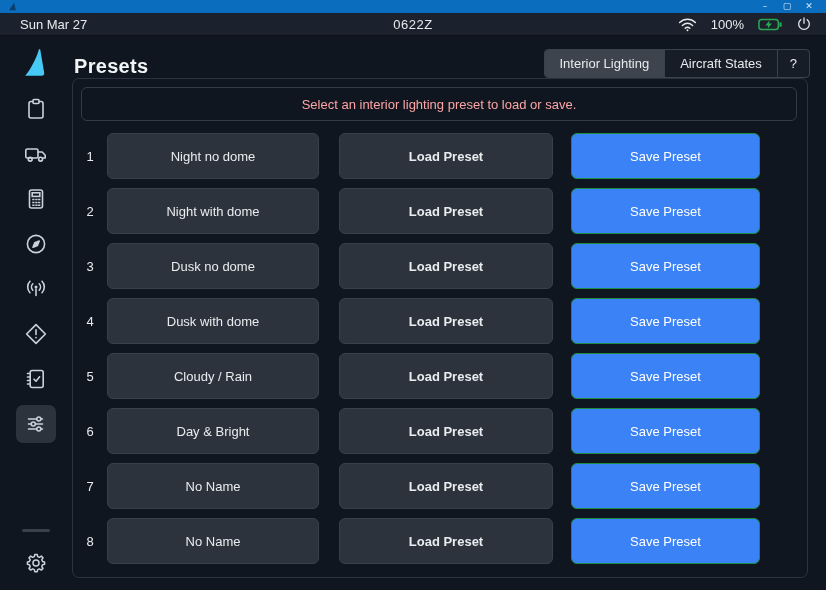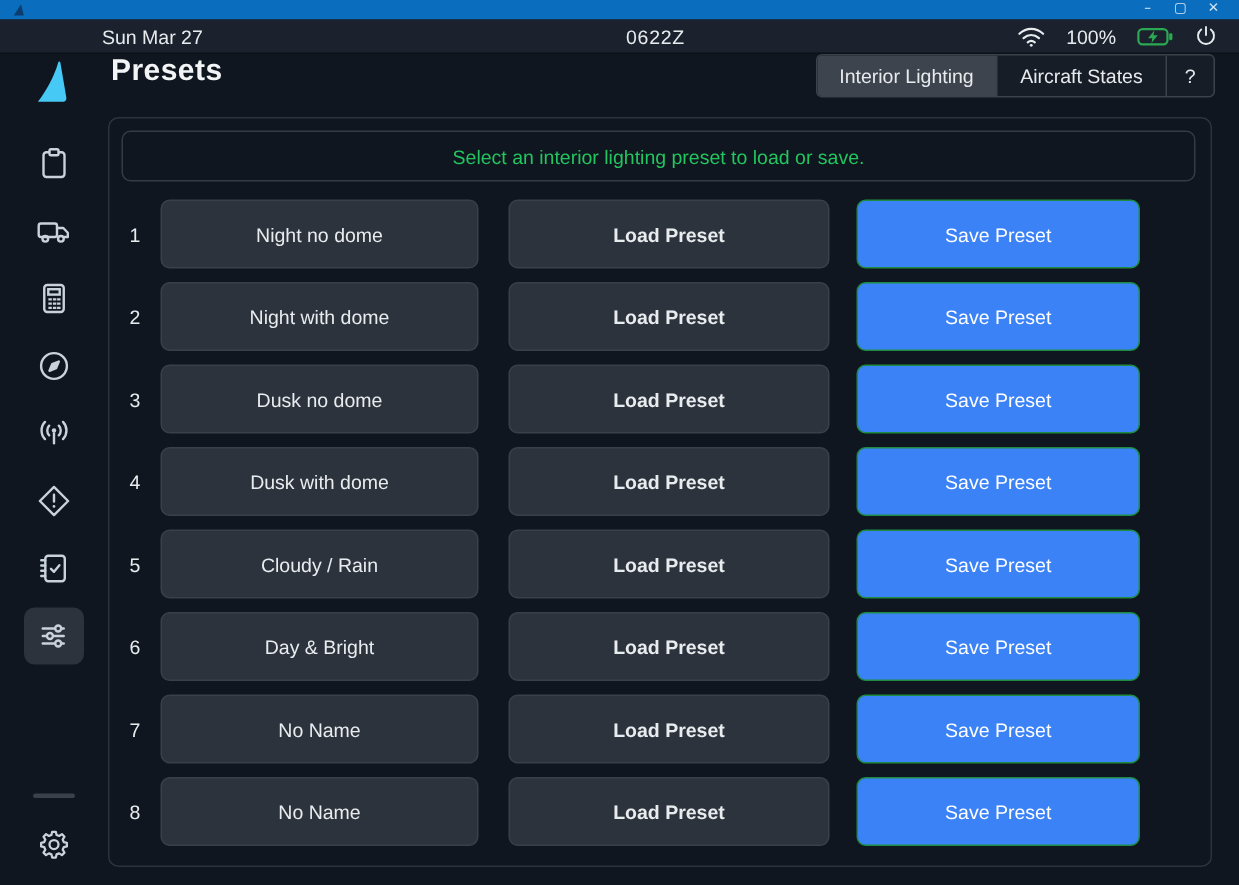--- a/index.html
+++ b/index.html
@@ -36,38 +36,38 @@
   .statusbar {
     height: 23px;
     background: #1b222d;
     display: flex;
     align-items: center;
     padding: 0 14px;
     font-size: 13px;
     color: #e8ebee;
     border-bottom: 1px solid #0c1118;
   }
-  .statusbar .left { width: 180px; padding-left: 6px; margin-left: 48px; }
+  .statusbar .left { width: 180px; padding-left: 6px; }
   .statusbar .center { flex: 1; text-align: center; letter-spacing: .5px; }
   .statusbar .right {
     width: 180px;
     display: flex;
     align-items: center;
     justify-content: flex-end;
     gap: 14px;
   }
   .statusbar svg { display: block; }
 
   
   .app { height: 554px; display: flex; flex-direction: column; }
 
   .app-header {
     height: 42px;
     display: flex;
-    align-items: flex-start;
+    align-items: flex-end;
     padding: 0 16px 0 22px;
   }
   .logo { width: 24px; height: 32px; margin-right: 28px; margin-top: 2px; }
   .page-title { font-size: 20px; font-weight: 700; color: #f2f4f6; letter-spacing: .3px; }
   .header-spacer { flex: 1; }
 
   .seg-control {
     display: flex;
     border: 1px solid #3a424c;
     border-radius: 4px;
@@ -135,21 +135,21 @@
     flex-direction: column;
   }
   .banner {
     border: 1px solid #333b47;
     border-radius: 6px;
     height: 34px;
     display: flex;
     align-items: center;
     justify-content: center;
     font-size: 13px;
-    color: #22c55e;
+    color: #fca5a5;
     margin-bottom: 8px;
   }
   .rows { display: flex; flex-direction: column; gap: 9px; margin-top: 4px; }
   .preset-row { display: flex; align-items: center; }
   .row-num {
     width: 18px;
     text-align: center;
     font-size: 13px;
     color: #e8ebee;
     flex: none;

